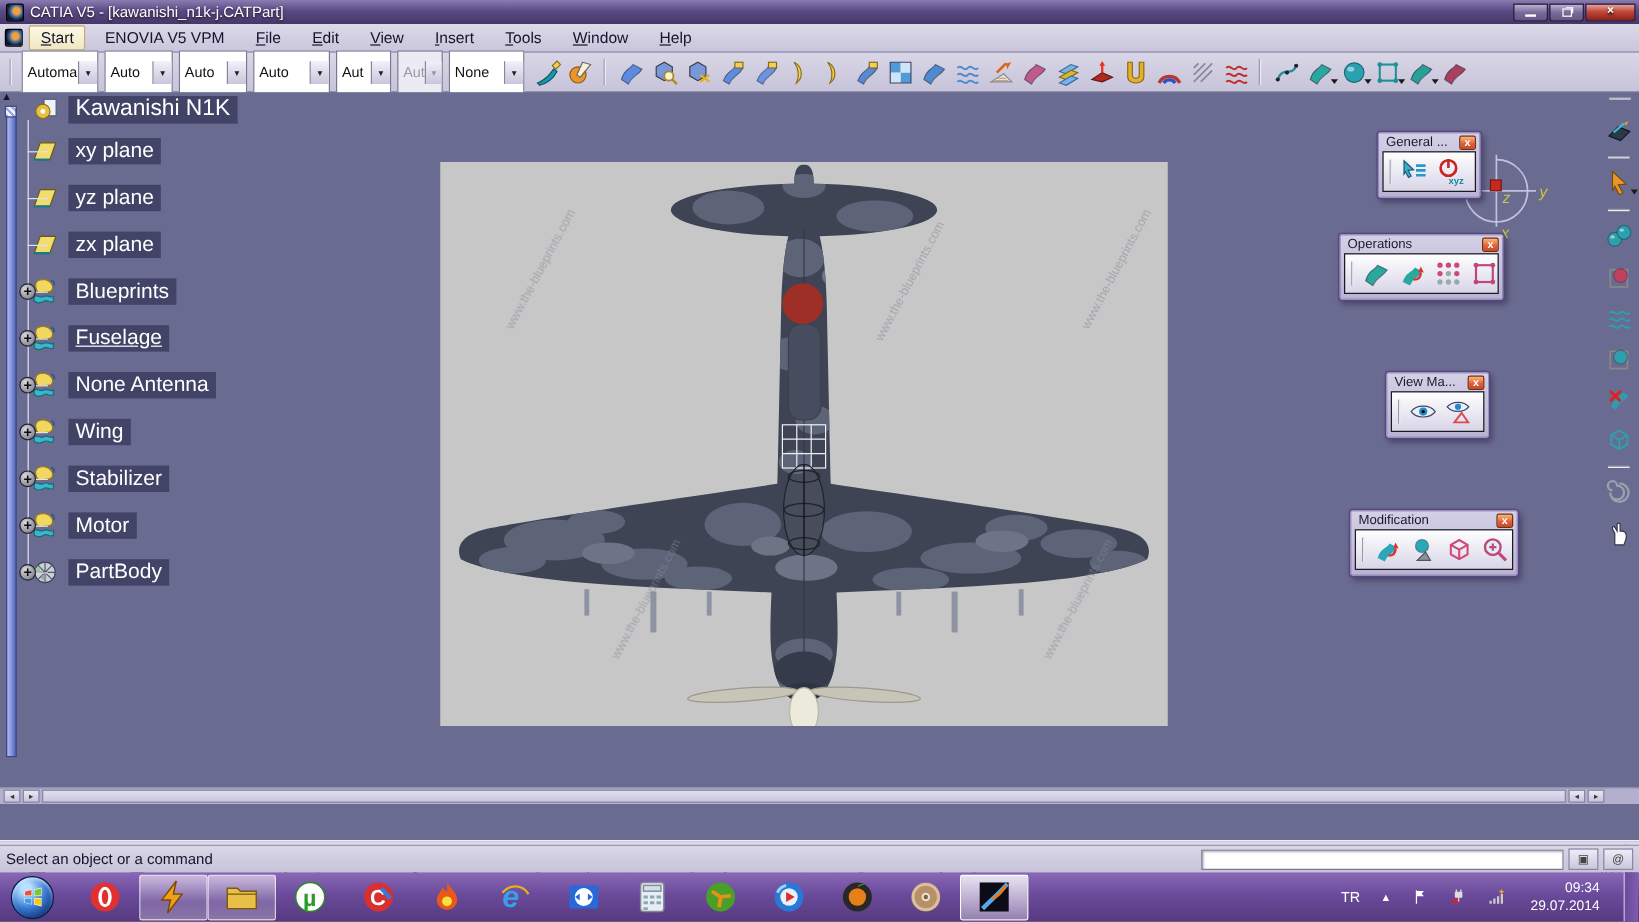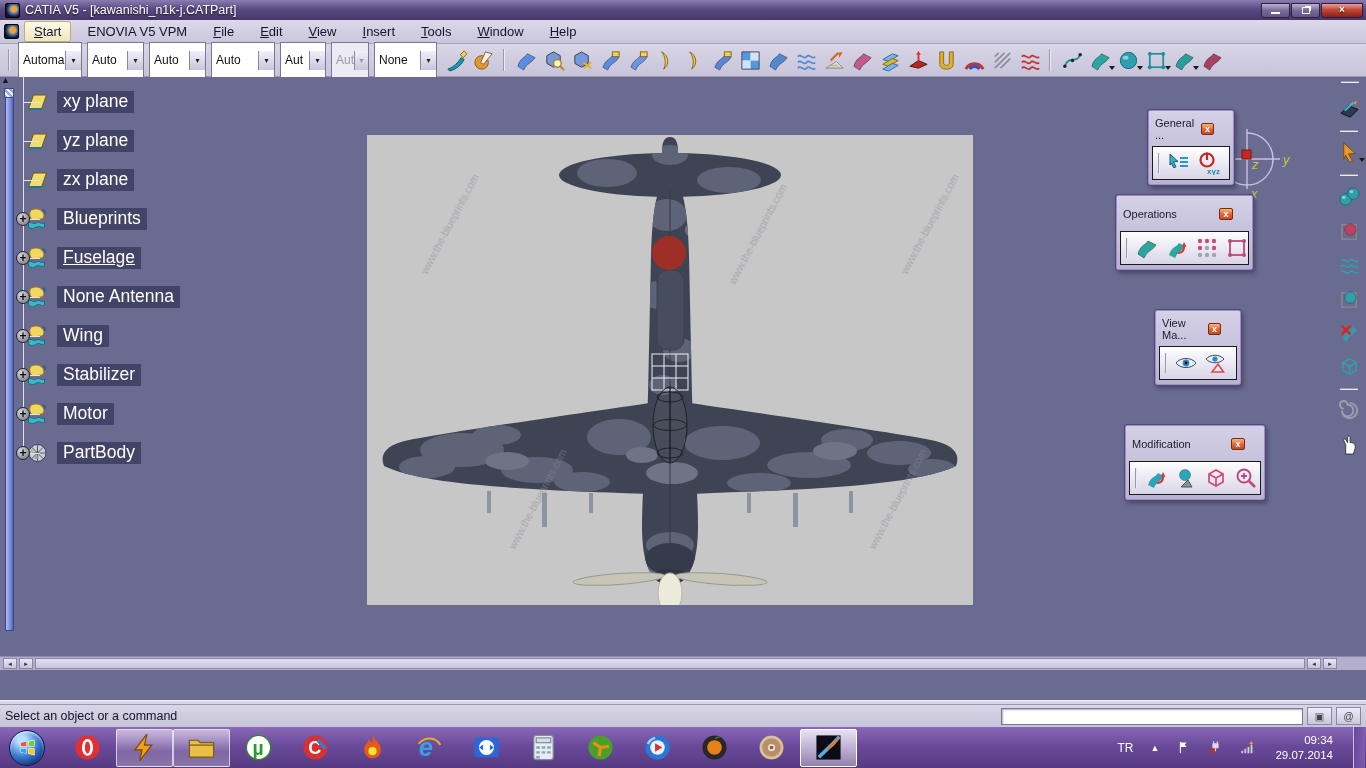--- a/index.html
+++ b/index.html
@@ -73,21 +73,21 @@
   
   .viewport-img { position:absolute; left:367px; top:58px; width:606px; height:470px; background:#c7c7c7; }
   .viewport-img svg { width:606px; height:470px; display:block; }
 
   
   .compass { position:absolute; left:1218px; top:40px; width:86px; height:88px; }
 
   
   .palette { position:absolute; background:linear-gradient(#d4d0e6,#b9b3d2); border:1px solid #9a90c0;
     outline:1px solid #564684; box-shadow:2px 3px 5px rgba(10,5,30,.4); border-radius:2px; }
-  .palette-title { display:flex; align-items:center; height:34px; font-size:11px; color:#1a1a2a; padding:1px 19px 0 6px; }
+  .palette-title { display:flex; align-items:center; height:14px; font-size:11px; color:#1a1a2a; padding:1px 3px 0 6px; }
   .palette-close { width:14px; height:12px; margin-left:auto; background:linear-gradient(#f8b874,#e2633a 55%,#c64a22);
     border:1px solid #7a2a10; border-radius:2px; color:#fff; font-size:9px; line-height:10px; text-align:center; font-weight:bold; }
   .palette-body { margin:1px 3px 4px; background:linear-gradient(#fefefe,#d9d5e8); border:1px solid #1a1a22;
     display:flex; align-items:center; padding:2px 5px; }
   .palette-body .grip { height:20px; margin:0 4px 0 0; }
   .palette-body .tbi { width:30px; height:28px; }
   .palette-body .tbi svg { width:24px; height:24px; }
 
   
   .rtb { position:absolute; left:1334px; top:4px; width:31px; display:flex; flex-direction:column; align-items:center; }
@@ -783,20 +783,26 @@
           <use href="#sym-surf"></use>
         </svg>
       </span>
 
   </span>
 </div>
 
 <div id="main">
 
   <div class="tree">
+    <div class="tree-root">
+      <svg viewBox="0 0 24 24">
+          <use href="#sym-partdoc"></use>
+        </svg>
+      <span class="titem-label">Kawanishi N1K</span>
+    </div>
     <div class="tree-items">
       <div class="trunk"></div>
 
         <div class="tree-item">
 
           <svg class="titem-icon" viewBox="0 0 24 24">
             <use href="#sym-plane"></use>
           </svg>
           <span class="titem-label">xy plane</span>
         </div>

